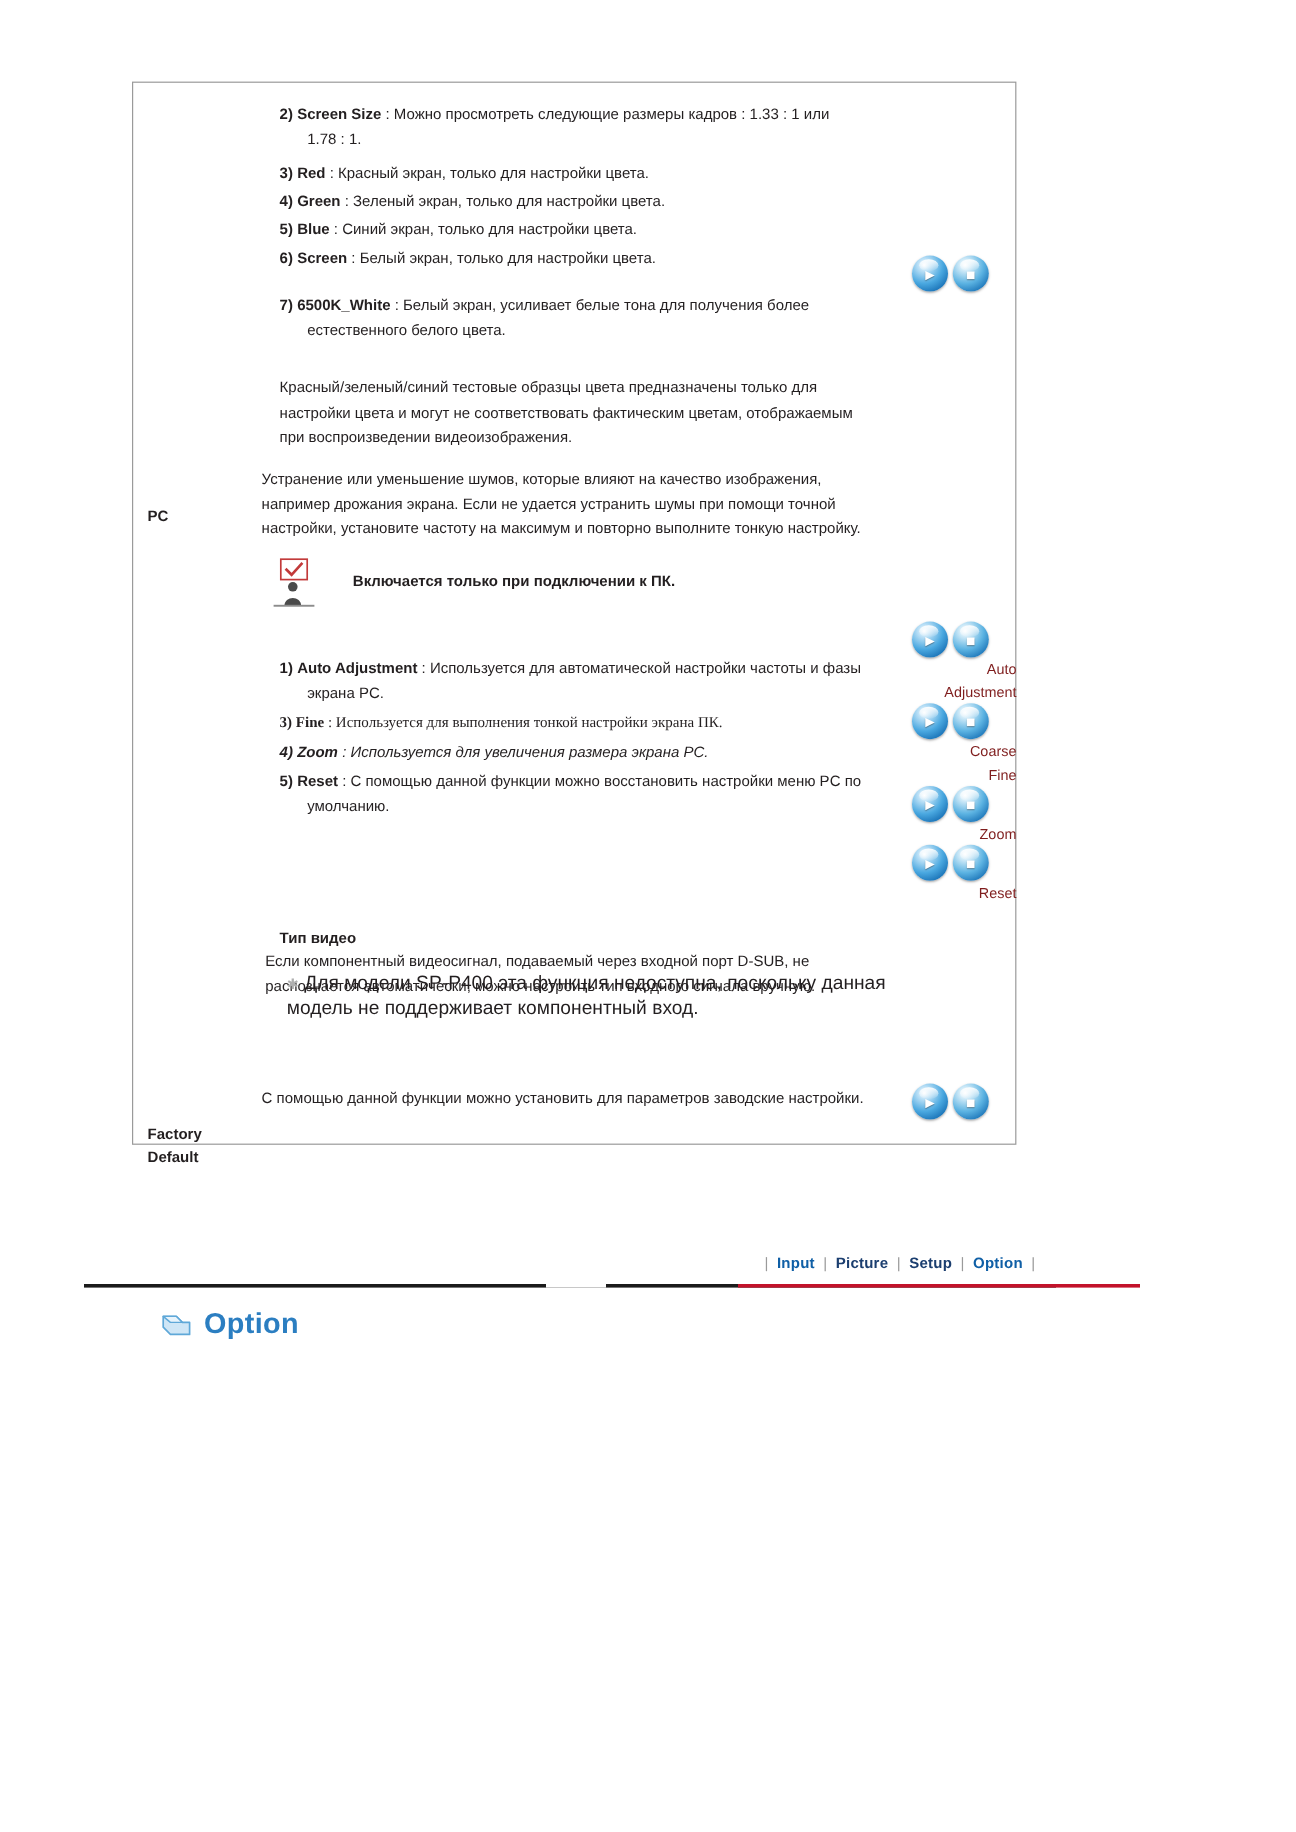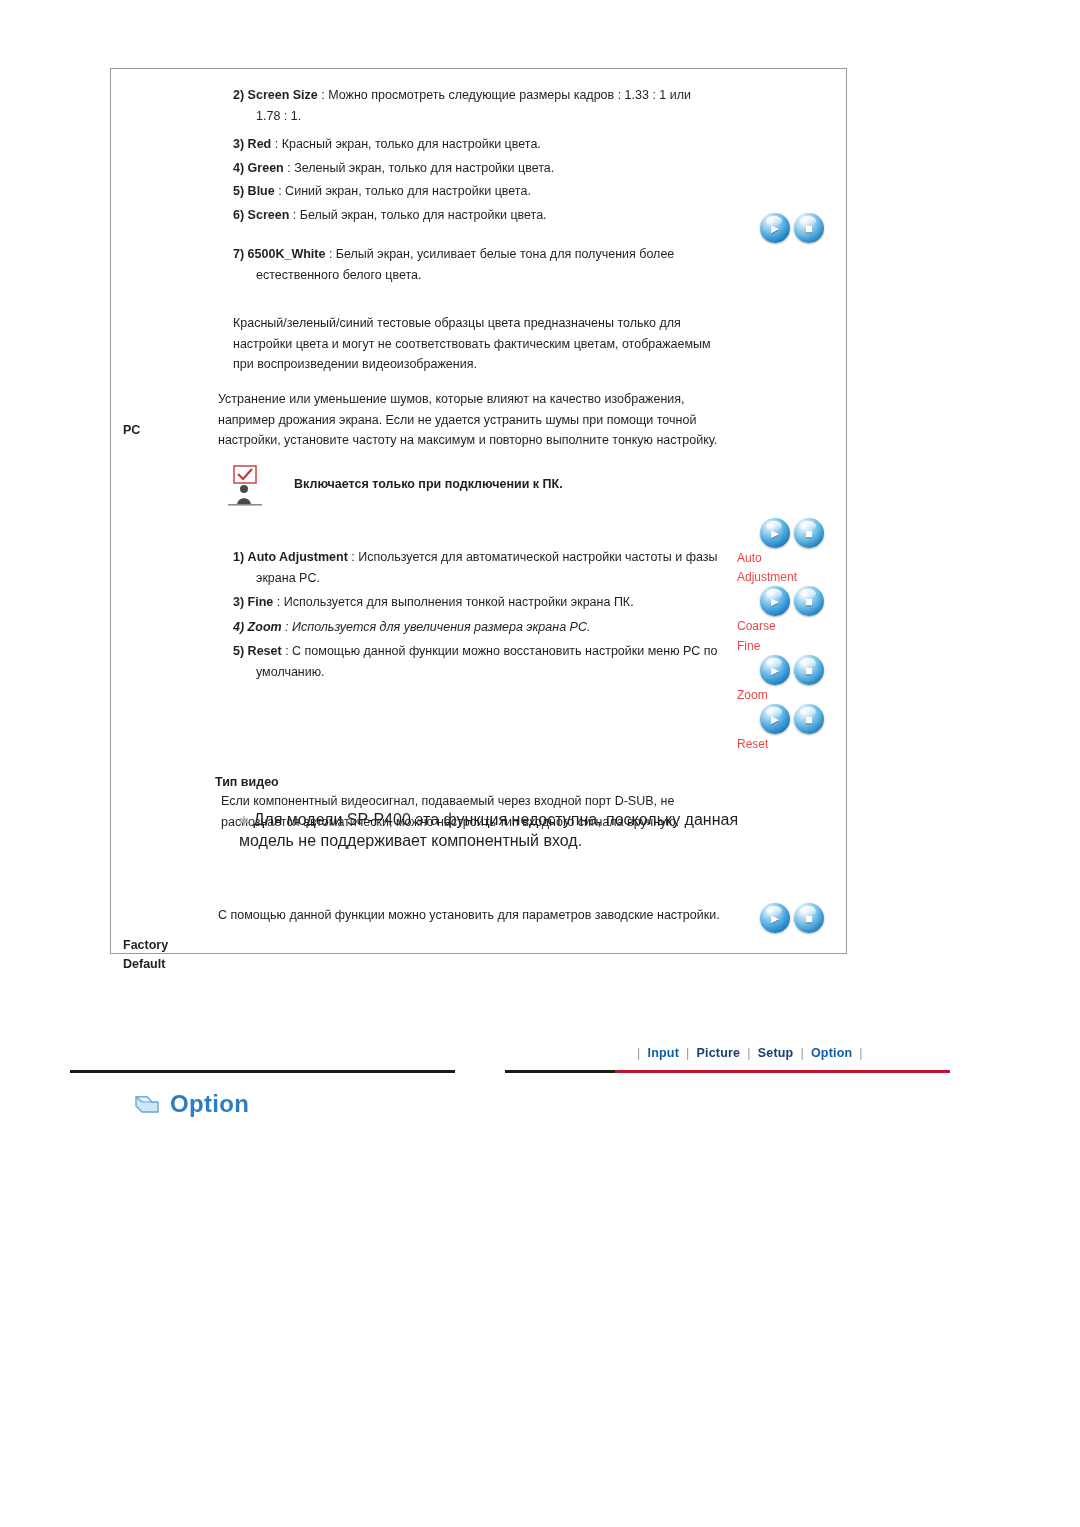--- a/index.html
+++ b/index.html
@@ -118,22 +118,22 @@
     align-items: center;
     justify-content: center;
     color: #ffffff;
     font-size: 13px;
     line-height: 1;
     text-shadow: 0 1px 1px rgba(0,0,0,0.4);
   }
   .caption {
     position: absolute;
     font-size: 12px;
-    color: #ef4444;
-    text-align: left;
+    color: #7f1d1d;
+    text-align: right;
     width: 110px;
     line-height: 19px;
   }
 
   
   .footer-rule {
     position: absolute;
     left: 70px;
     top: 1070px;
     width: 810px;
@@ -226,26 +226,26 @@
         <polyline points="14,9 19,14 28,4" fill="none" stroke="#c23a3a" stroke-width="2.2"></polyline>
         <circle cx="20" cy="24" r="4" fill="#4a4a4a"></circle>
         <path d="M13 40 C13 31, 27 31, 27 40 Z" fill="#4a4a4a"></path>
         <rect x="4" y="39" width="34" height="1.6" fill="#8c8c8c"></rect>
       </svg>
     </div>
     <div class="note-title" style="left:183px; top:408px;text-align:center;">Включается только при подключении к ПК.</div>
 
     <div class="text-col" style="left:122px; top:478px; width:520px;">
       <p class="indent2"><span class="b">1)</span> <span class="b">Auto Adjustment</span><span> : Используется для автоматической настройки частоты и фазы экрана PC.</span></p>
-      <p class="indent2" style="margin-top:4px;"><span class="b">3)</span> <span class="b">Fine</span><span> : Используется для выполнения тонкой настройки экрана ПК.</span></p>
+      <p class="indent2" style="margin-top:4px;font-family:Liberation Serif, serif;"><span class="b">3)</span> <span class="b">Fine</span><span> : Используется для выполнения тонкой настройки экрана ПК.</span></p>
       <p class="indent2" style="margin-top:4px;font-style:italic;"><span class="b">4)</span> <span class="b">Zoom</span><span> : Используется для увеличения размера экрана PC.</span></p>
       <p class="indent2" style="margin-top:4px;"><span class="b">5)</span> <span class="b">Reset</span><span> : С помощью данной функции можно восстановить настройки меню PC по умолчанию.</span></p>
     </div>
 
-    <div class="label-col" style="left:104px; top:672px;">Тип видео</div>
+    <div class="label-col" style="left:122px; top:672px;">Тип видео</div>
     <div class="text-col" style="left:110px; top:694px; width:510px;margin-top:28px;">Если компонентный видеосигнал, подаваемый через входной порт D-SUB, не распознается автоматически, можно настроить тип входного сигнала вручную.</div>
 
     <div style="position:absolute; left:128px; top:741px; width:505px;">
       <span class="asterisk">✱</span>
       <span class="text-col" style="position:static; font-size:16px;">Для модели SP-P400 эта функция недоступна, поскольку данная модель не поддерживает компонентный вход.</span>
     </div>
 
     <div class="label-col" style="left:12px; top:836px; line-height:19px;">
       <div>Factory</div>
       <div>Default</div>

